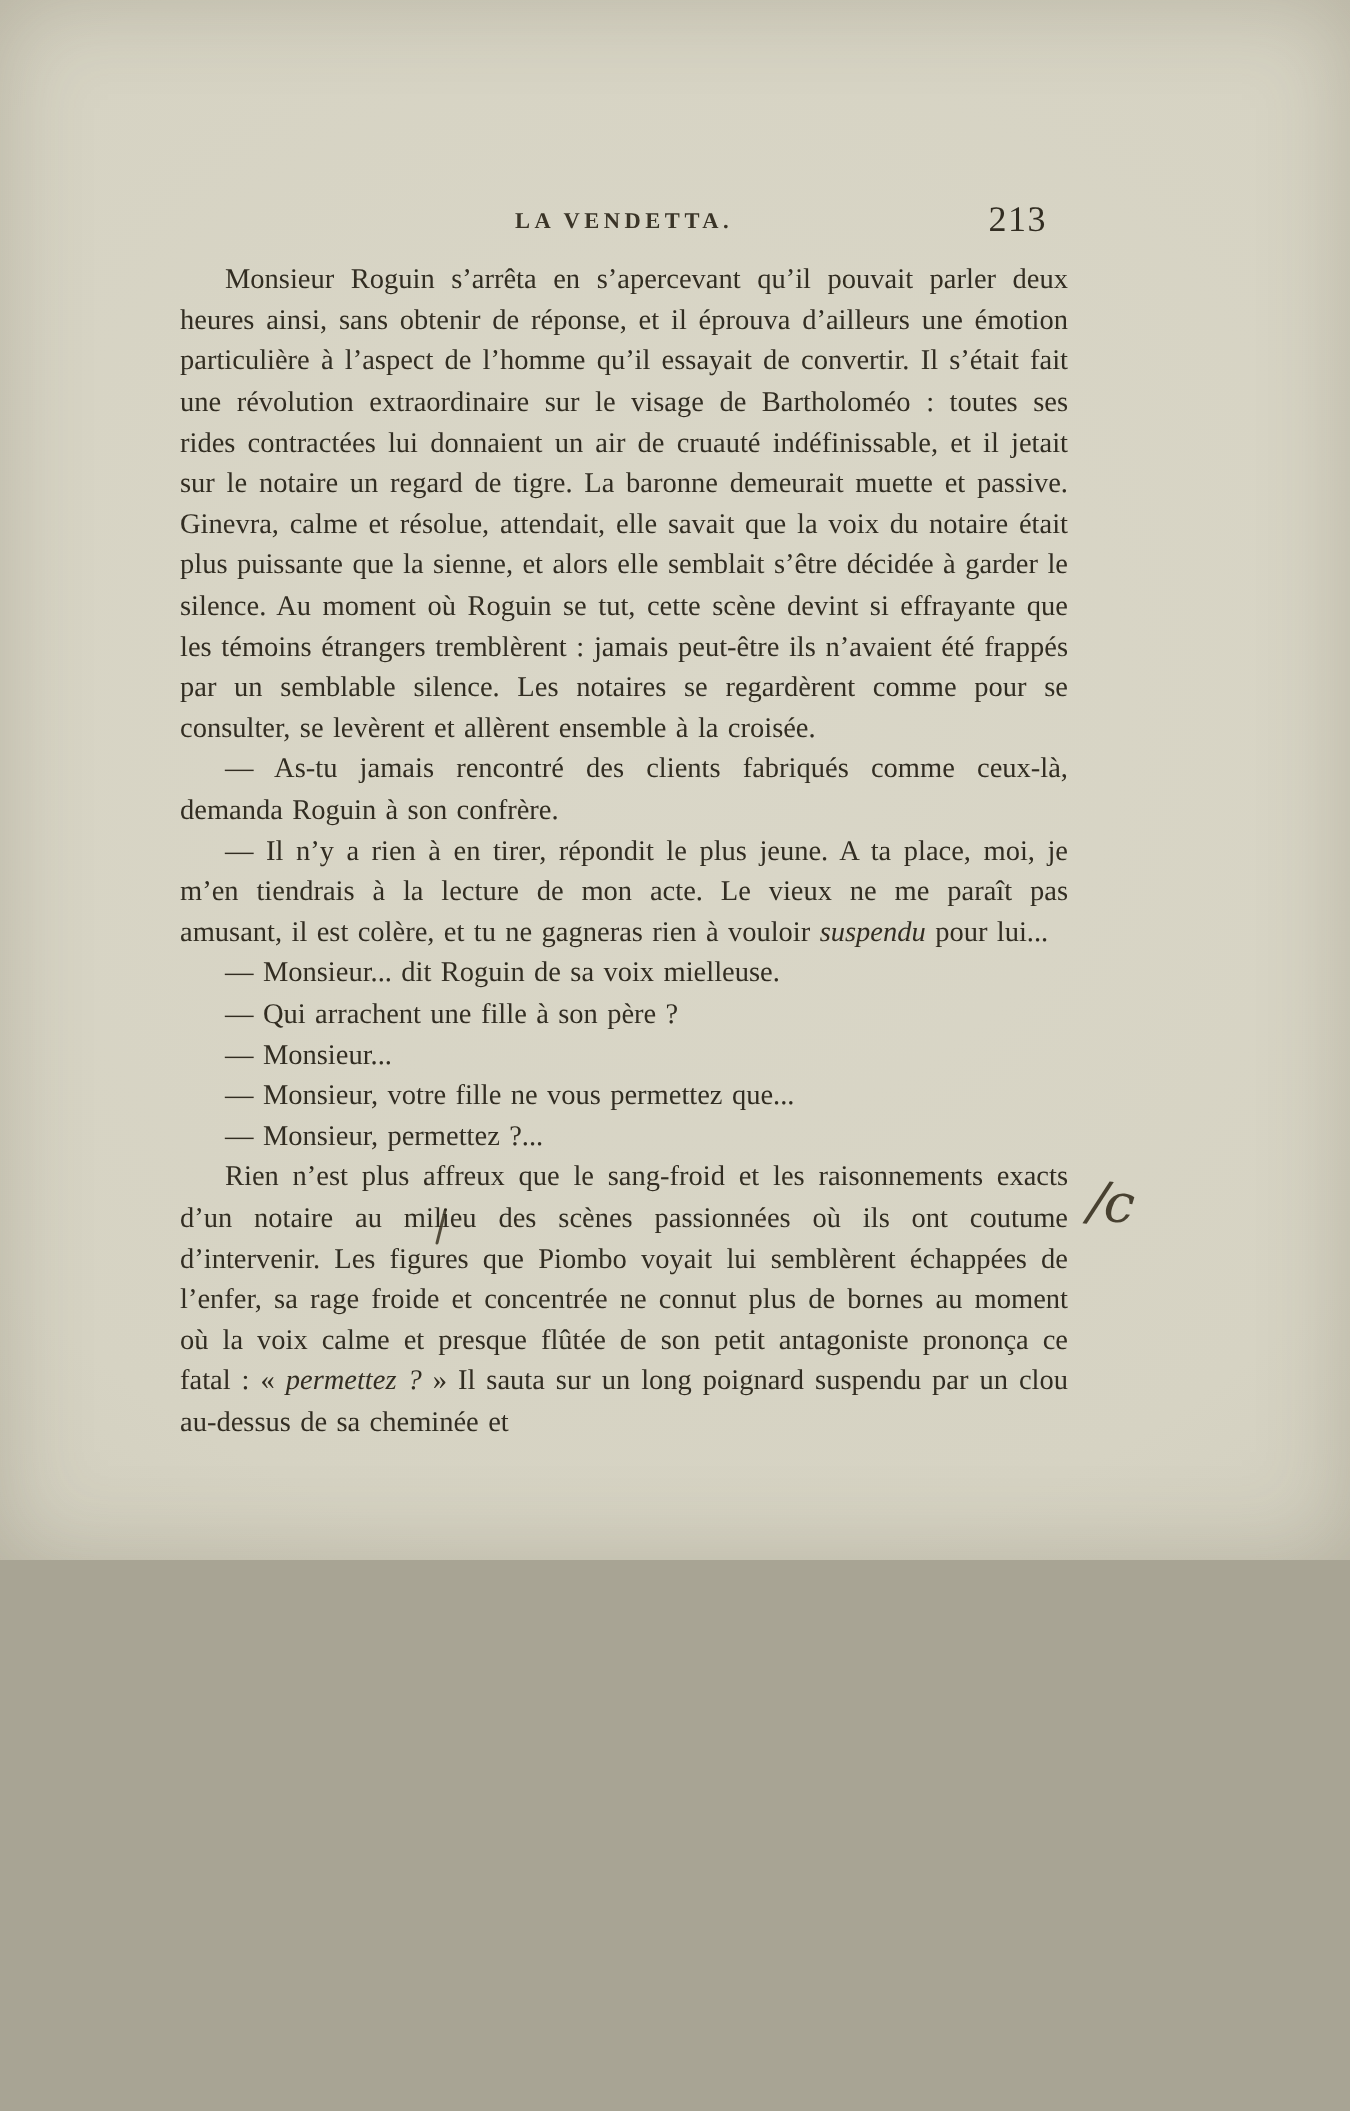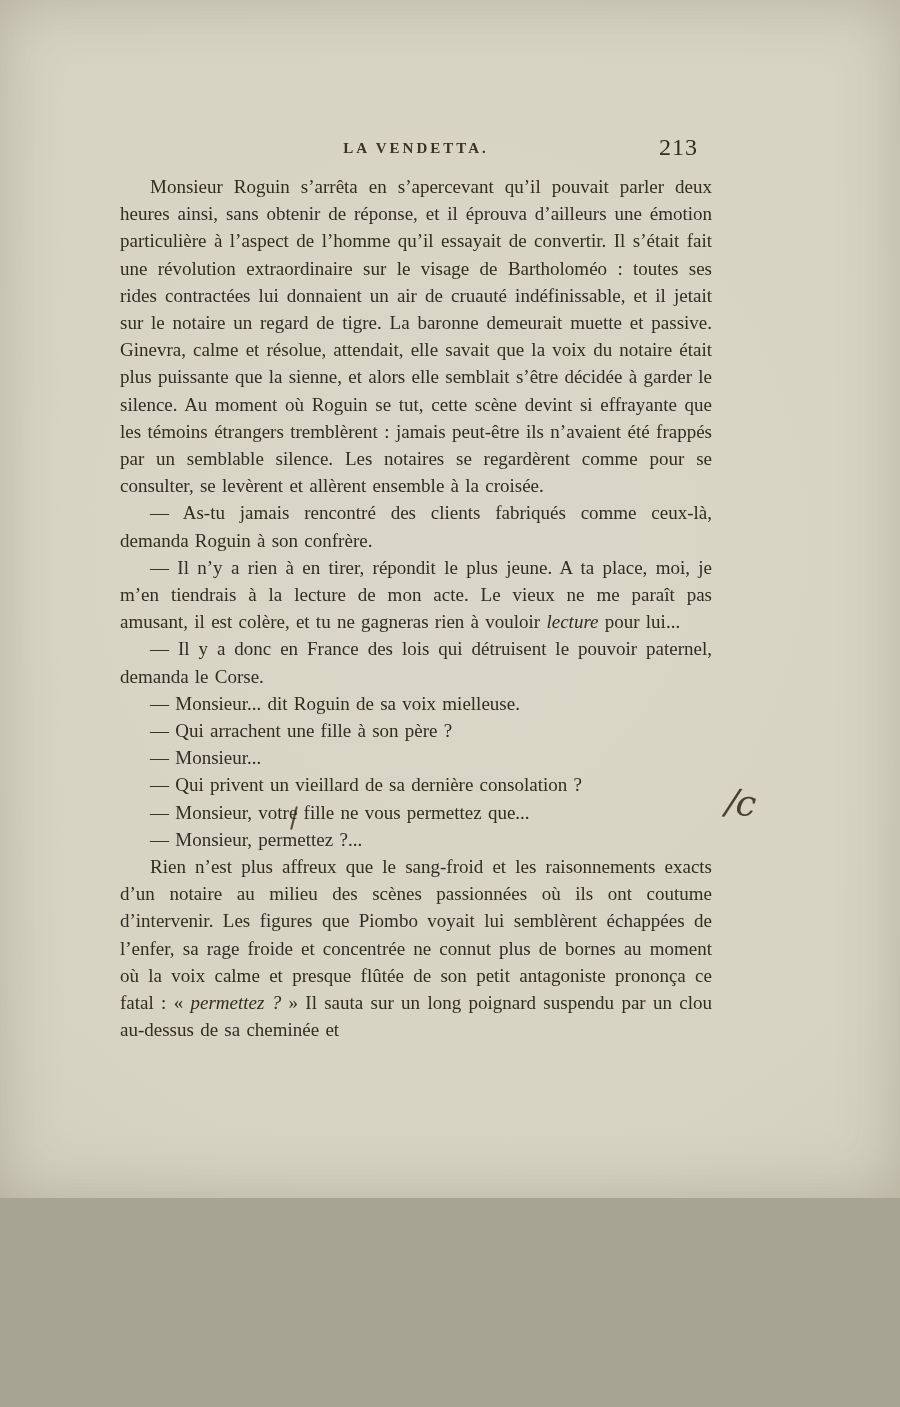--- a/index.html
+++ b/index.html
@@ -3,21 +3,21 @@
 <meta charset="utf-8">
 <style>
   html, body {
     margin: 0;
     padding: 0;
     background: #a8a494;
   }
   .scan {
     position: relative;
     width: 900px;
-    height: 1198px;
+    height: 1040px;
     margin: 0 auto;
     background:
       radial-gradient(ellipse 120% 100% at 50% 45%, #dad7c8 0%, #d6d3c3 55%, #cdcaba 85%, #c1beac 100%);
     box-shadow: inset 0 0 60px rgba(90,85,65,0.25);
     overflow: hidden;
     font-family: "Liberation Serif", "DejaVu Serif", serif;
     color: #322d22;
   }
   .page-header {
     position: absolute;
@@ -87,26 +87,24 @@
 <div class="scan">
 
   <div class="page-header">
     <span class="running-title">LA VENDETTA.</span>
     <span class="page-number">213</span>
   </div>
 
   <div class="text-block">
       <p class="para"><span>Monsieur Roguin s’arrêta en s’apercevant qu’il pouvait parler deux heures ainsi, sans obtenir de réponse, et il éprouva d’ailleurs une émotion particulière à l’aspect de l’homme qu’il essayait de convertir. Il s’était fait une révolution extraordinaire sur le visage de Bartholoméo : toutes ses rides contractées lui donnaient un air de cruauté indéfinissable, et il jetait sur le notaire un regard de tigre. La baronne demeurait muette et passive. Ginevra, calme et résolue, attendait, elle savait que la voix du notaire était plus puissante que la sienne, et alors elle semblait s’être décidée à garder le silence. Au moment où Roguin se tut, cette scène devint si effrayante que les témoins étrangers tremblèrent : jamais peut-être ils n’avaient été frappés par un semblable silence. Les notaires se regardèrent comme pour se consulter, se levèrent et allèrent ensemble à la croisée.</span></p>
       <p class="para"><span>— As-tu jamais rencontré des clients fabriqués comme ceux-là, demanda Roguin à son confrère.</span></p>
-      <p class="para"><span>— Il n’y a rien à en tirer, répondit le plus jeune. A ta place, moi, je m’en tiendrais à la lecture de mon acte. Le vieux ne me paraît pas amusant, il est colère, et tu ne gagneras rien à vouloir </span><span class="italic">lecture</span><span> pour lui...</span></p>
-      <p class="para"><span>— Il y a donc en France des lois qui détruisent le pouvoir paternel, demanda le Corse.</span></p>
+      <p class="para"><span>— Il n’y a rien à en tirer, répondit le plus jeune. A ta place, moi, je m’en tiendrais à la lecture de mon acte. Le vieux ne me paraît pas amusant, il est colère, et tu ne gagneras rien à vouloir </span><span class="italic">suspendu</span><span> pour lui...</span></p>
       <p class="para"><span>— Monsieur... dit Roguin de sa voix mielleuse.</span></p>
       <p class="para"><span>— Qui arrachent une fille à son père ?</span></p>
       <p class="para"><span>— Monsieur...</span></p>
-      <p class="para"><span>— Qui privent un vieillard de sa dernière consolation ?</span></p>
       <p class="para"><span>— Monsieur, votre fille ne vous permettez que...</span></p>
       <p class="para"><span>— Monsieur, permettez ?...</span></p>
       <p class="para"><span>Rien n’est plus affreux que le sang-froid et les raisonnements exacts d’un notaire au milieu des scènes passionnées où ils ont coutume d’intervenir. Les figures que Piombo voyait lui semblèrent échappées de l’enfer, sa rage froide et concentrée ne connut plus de bornes au moment où la voix calme et presque flûtée de son petit antagoniste prononça ce fatal : « </span><span class="italic">permettez ?</span><span> » Il sauta sur un long poignard suspendu par un clou au-dessus de sa cheminée et</span></p>
     </div>
 
   <div class="ink-stroke"></div>
 
   <div class="margin-annotation">/c</div>
 
 </div>

